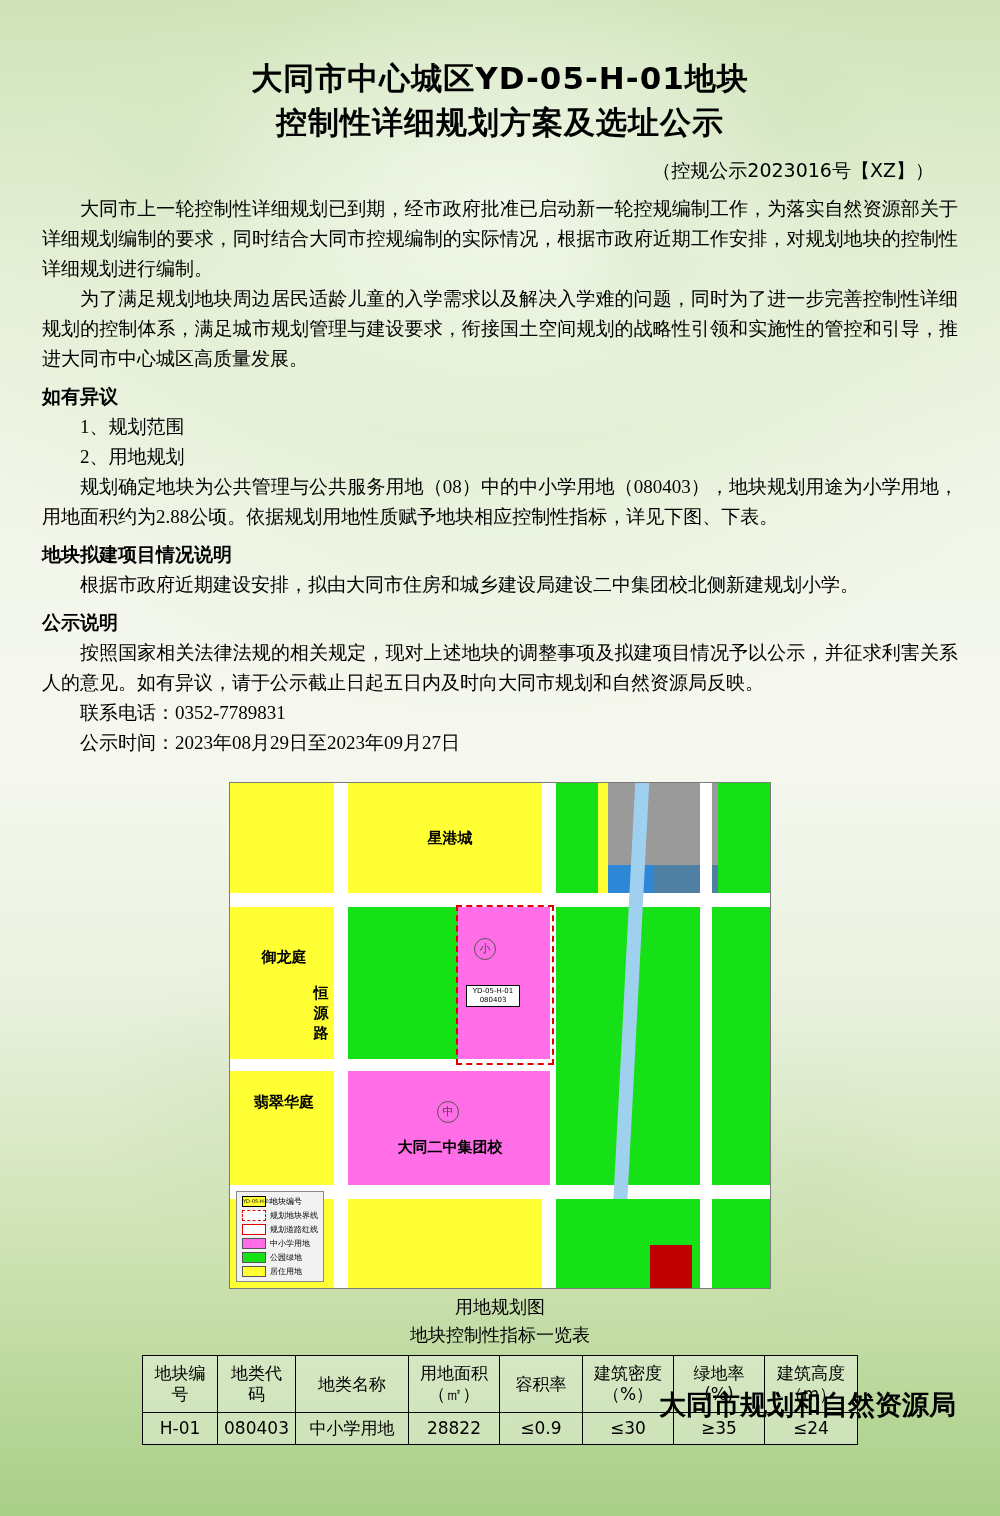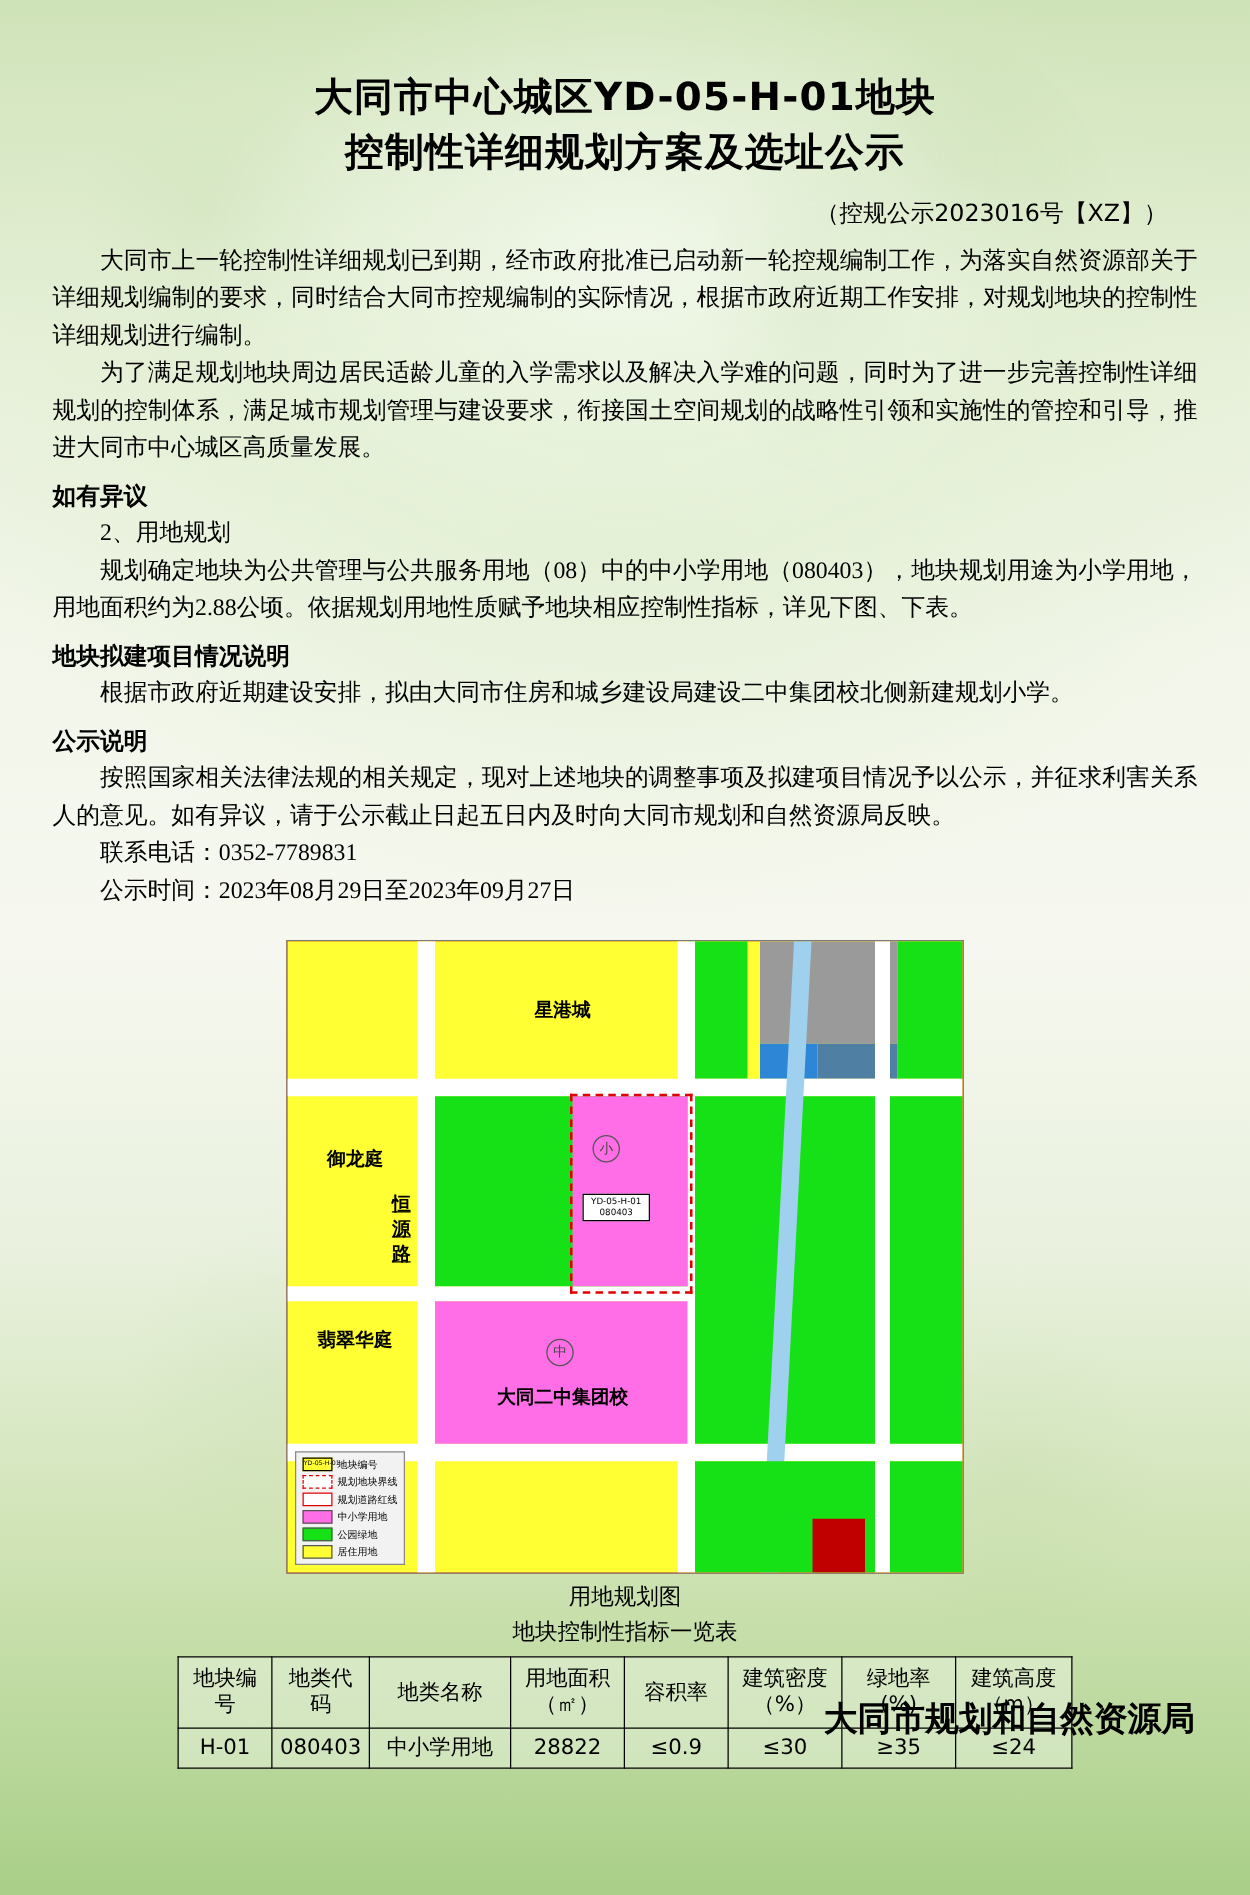--- a/index.html
+++ b/index.html
@@ -39,21 +39,21 @@
   .title .ln{display:block;}
   .subtitle-no{
     text-align:right;margin:14px 66px 0 0;font-size:19px;
     font-family:"DejaVu Sans","Liberation Sans",sans-serif;
   }
   .body-wrap{padding:10px 42px 0 42px;}
   h2.sec{font-size:19px;margin:10px 0 2px 0;font-weight:bold;font-family:"DejaVu Sans","Liberation Sans",sans-serif;}
   p.para{font-size:19px;line-height:30px;margin:0;text-align:justify;text-justify:inter-ideograph;text-indent:2em;}
 
   
-  .map-area{position:relative;width:540px;height:505px;margin:24px auto 0 auto;border:1px solid #7a7a7a;background:#f97316;overflow:hidden;}
+  .map-area{position:relative;width:540px;height:505px;margin:24px auto 0 auto;border:1px solid #7a7a7a;background:#5eead4;overflow:hidden;}
   .mp{position:absolute;}
   .green{background:#16e016;}
   .yellow{background:#ffff33;}
   .pink{background:#ff6ee6;}
   .gray{background:#9a9a9a;}
   .blue{background:#2d86d6;}
   .lightblue{background:#9fd0ee;}
   .darkred{background:#c00000;}
   .rd{background:#ffffff;}
 
@@ -100,20 +100,21 @@
   </h1>
 
   <div class="subtitle-no">（控规公示2023016号【XZ】）</div>
 
   <div class="body-wrap">
 
     <p class="para">大同市上一轮控制性详细规划已到期，经市政府批准已启动新一轮控规编制工作，为落实自然资源部关于详细规划编制的要求，同时结合大同市控规编制的实际情况，根据市政府近期工作安排，对规划地块的控制性详细规划进行编制。</p>
     <p class="para">为了满足规划地块周边居民适龄儿童的入学需求以及解决入学难的问题，同时为了进一步完善控制性详细规划的控制体系，满足城市规划管理与建设要求，衔接国土空间规划的战略性引领和实施性的管控和引导，推进大同市中心城区高质量发展。</p>
 
     <h2 class="sec">如有异议</h2>
+    <p class="para">1、规划范围</p>
     <p class="para">2、用地规划</p>
     <p class="para">规划确定地块为公共管理与公共服务用地（08）中的中小学用地（080403），地块规划用途为小学用地，用地面积约为2.88公顷。依据规划用地性质赋予地块相应控制性指标，详见下图、下表。</p>
 
     <h2 class="sec">地块拟建项目情况说明</h2>
     <p class="para">根据市政府近期建设安排，拟由大同市住房和城乡建设局建设二中集团校北侧新建规划小学。</p>
 
     <h2 class="sec">公示说明</h2>
     <p class="para">按照国家相关法律法规的相关规定，现对上述地块的调整事项及拟建项目情况予以公示，并征求利害关系人的意见。如有异议，请于公示截止日起五日内及时向大同市规划和自然资源局反映。</p>
     <p class="para">联系电话：0352-7789831</p>
     <p class="para">公示时间：2023年08月29日至2023年09月27日</p>
@@ -148,21 +149,21 @@
       <div class="mp green" style="left:482px;top:124px;width:58px;height:278px;"></div>
       <div class="mp green" style="left:482px;top:416px;width:58px;height:89px;"></div>
 
       <div class="mp darkred" style="left:420px;top:462px;width:42px;height:43px;"></div>
 
       <div class="plot-dash" style="left:226px;top:122px;width:94px;height:156px;"></div>
 
       <div class="map-label" style="left:165px;top:46px;width:110px;">星港城</div>
       <div class="map-label" style="left:14px;top:165px;width:80px;">御龙庭</div>
       <div class="map-label" style="left:14px;top:310px;width:80px;">翡翠华庭</div>
-      <div class="map-label" style="left:82px;top:200px;width:18px;line-height:20px;text-decoration:underline;">恒源路</div>
+      <div class="map-label" style="left:82px;top:200px;width:18px;line-height:20px;">恒源路</div>
       <div class="map-label" style="left:150px;top:355px;width:140px;">大同二中集团校</div>
 
       <div class="circ" style="left:244px;top:155px;">小</div>
       <div class="circ" style="left:207px;top:318px;">中</div>
 
       <div class="plotbox" style="left:236px;top:202px;width:48px;">
         <div>YD-05-H-01</div>
         <div>080403</div>
       </div>
 

